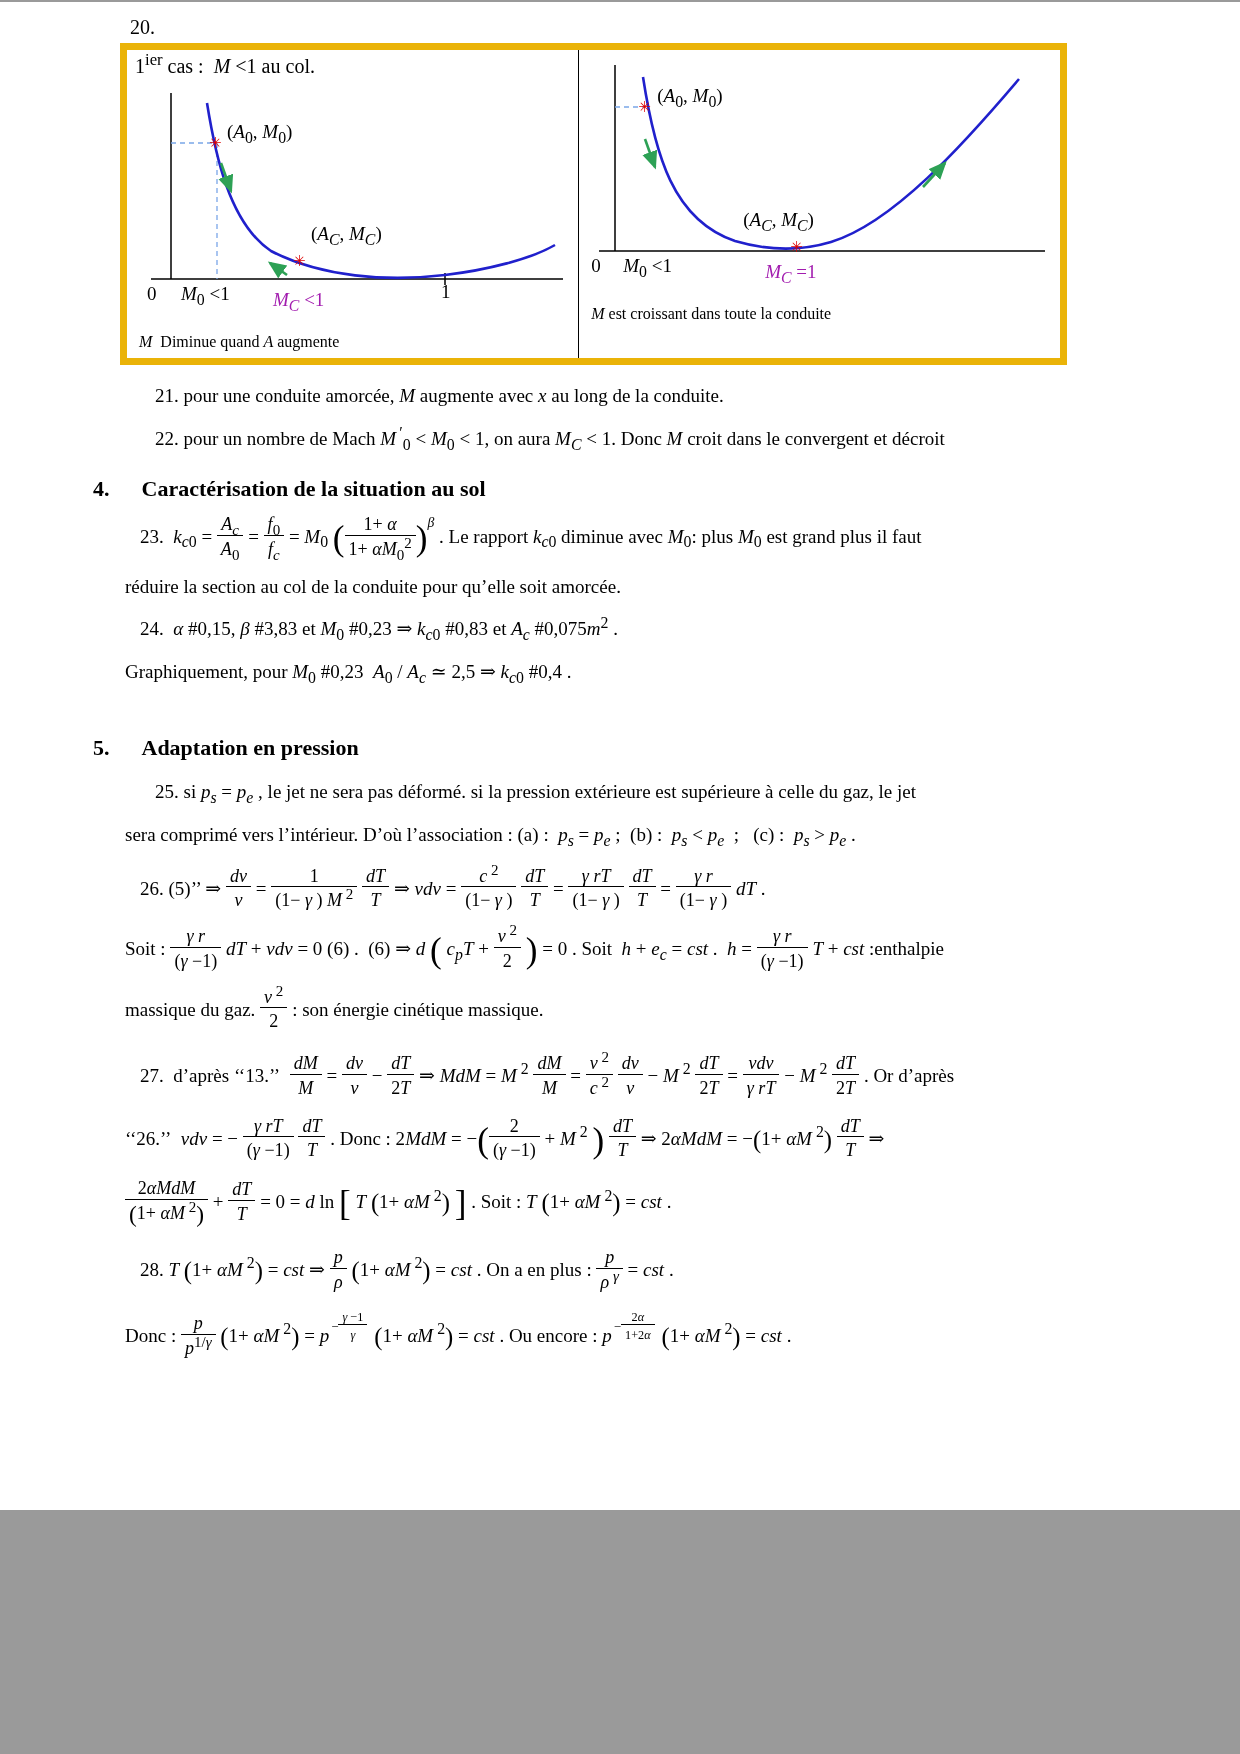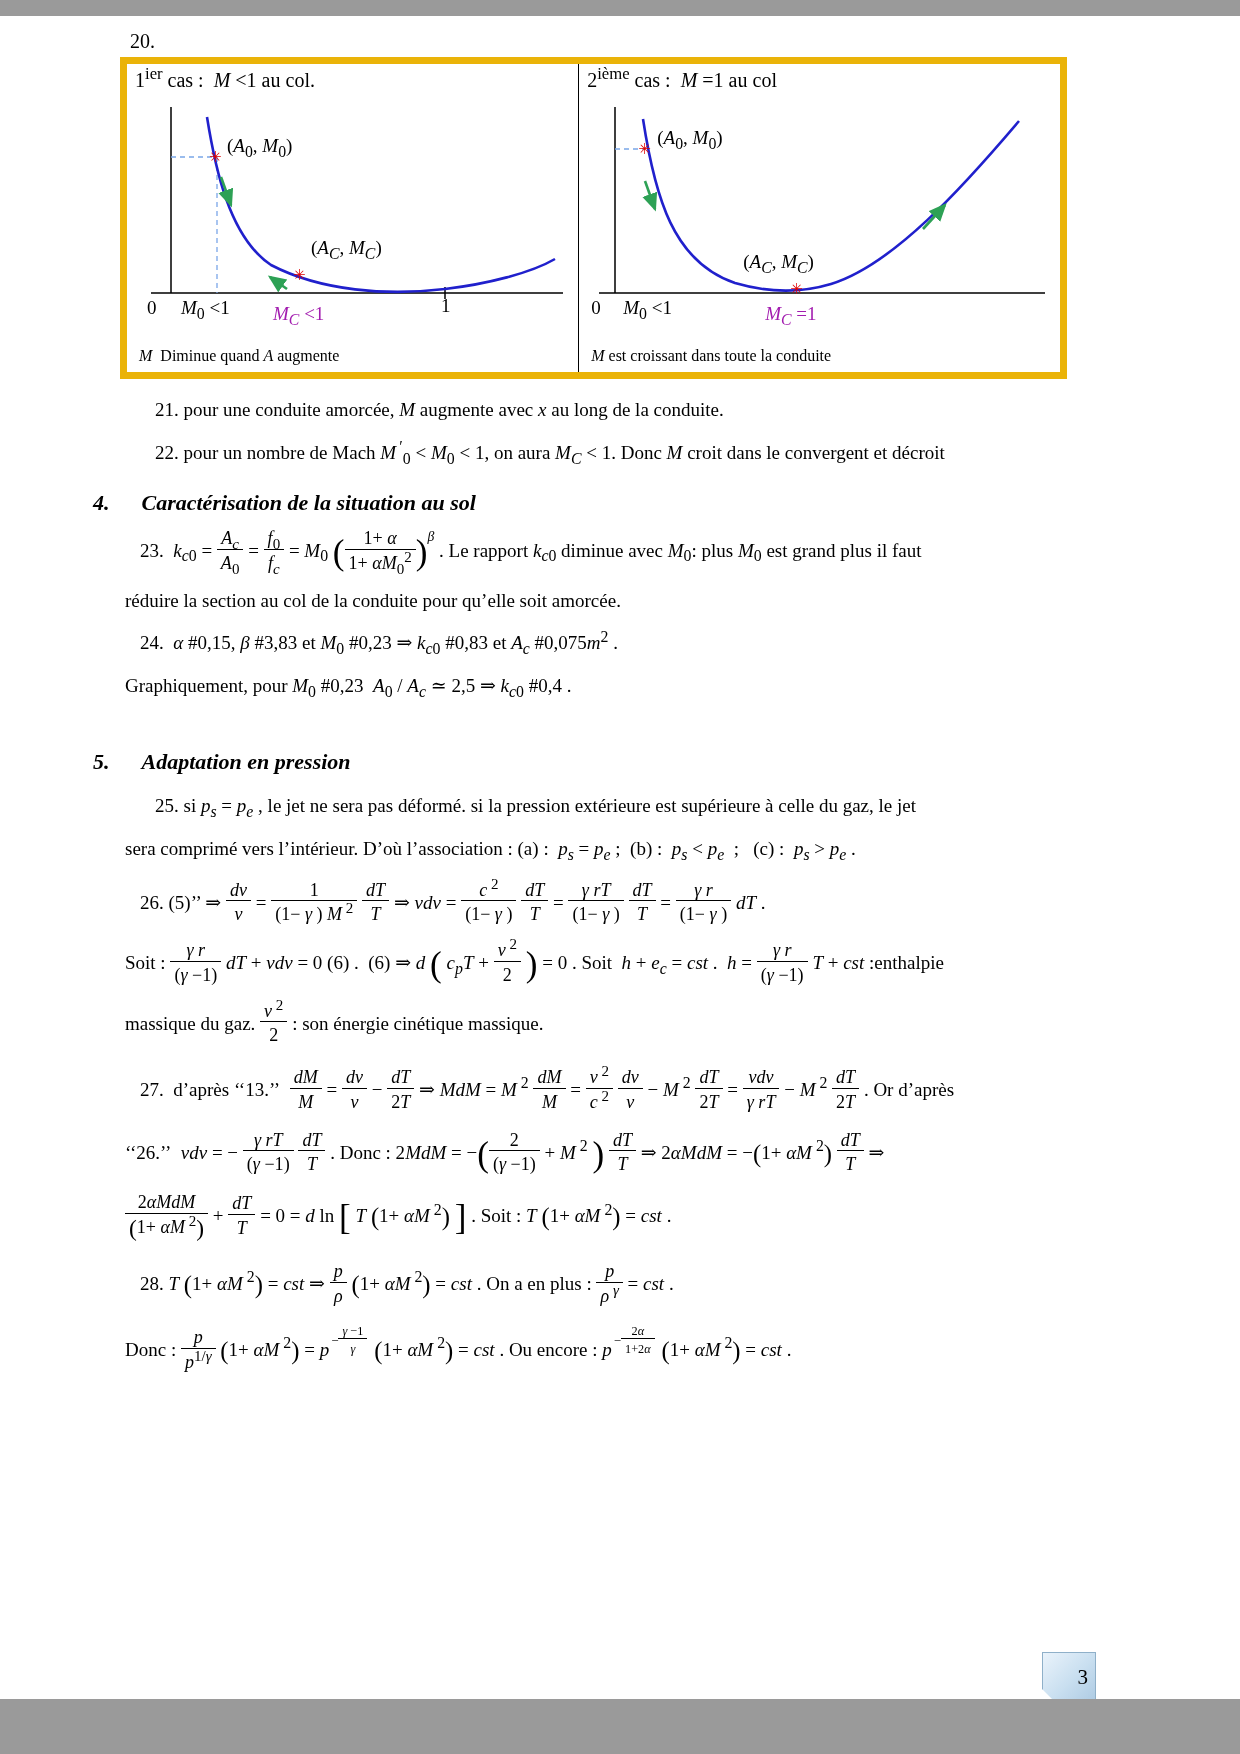--- a/index.html
+++ b/index.html
@@ -1,35 +1,35 @@
 <!DOCTYPE html>
 <html><head>
 <meta charset="utf-8">
 <style>
   html,body{margin:0;padding:0;background:#9a9a9a;}
-  .page{position:relative;width:1240px;height:1683px;background:#ffffff;margin:16px auto;
+  .page{position:relative;width:1240px;height:1508px;background:#ffffff;margin:2px auto;
         font-family:"Liberation Serif","DejaVu Serif",serif;font-size:19px;color:#000;overflow:hidden;}
   .toplabel{margin:14px 0 4px 130px;font-size:20px;}
   
   .figbox{margin-left:120px;width:947px;display:flex;border:7px solid #eab308;box-sizing:border-box;}
   .cell{position:relative;padding:5px 6px 2px 8px;box-sizing:border-box;}
   .cell.l{width:458px;border-right:1px solid #000;}
   .cell.r{width:487px;}
   .cellhead{font-size:20px;height:28px;}
   .graph{position:relative;width:100%;height:248px;}
   .graph svg{position:absolute;left:0;top:0;}
   .glabel{position:absolute;font-size:19px;white-space:nowrap;}
   .glabel.red{color:#a21caf;}
   .ast{position:absolute;color:#dd0000;font-family:"DejaVu Sans",sans-serif;font-size:15px;font-weight:bold;}
   .caption{font-size:16px;padding:2px 0 5px 4px;}
   
   .b{margin:14px 34px 0 155px;line-height:1.55;}
   .c{margin-left:125px;}
   .f{margin-left:140px;}
-  .h{margin:22px 40px 0 93px;font-weight:bold;font-style:italic;font-size:22px;}
+  .h{margin:22px 40px 0 93px;font-weight:bold;font-size:22px;}
   .h .ht{margin-left:32px;}
   
   .fr{display:inline-block;vertical-align:middle;text-align:center;line-height:1.15;font-size:0.95em;}
   .fr .n{display:block;padding:0 4px;}
   .fr .d{display:block;border-top:1px solid #000;padding:3px 4px;}
   .bg{font-size:1.85em;vertical-align:middle;line-height:1;font-weight:400;}
   .bg2{font-size:1.3em;vertical-align:middle;line-height:1;}
   sup.hi{vertical-align:16px;font-size:0.72em;}
   .exp{display:inline-block;vertical-align:0.85em;font-size:0.68em;margin:0 2px;}
   sub,sup{line-height:0;}
@@ -73,21 +73,20 @@
         <span class="glabel" style="left:176px;top:140px;">(<i>A<sub>C</sub></i>, <i>M<sub>C</sub></i>)</span>
         <span class="glabel" style="left:12px;top:200px;">0</span>
         <span class="glabel" style="left:46px;top:200px;"><i>M</i><sub>0</sub> &lt;1</span>
         <span class="glabel red" style="left:138px;top:206px;"><i>M<sub>C</sub></i> &lt;1</span>
         <span class="glabel" style="left:306px;top:198px;">1</span>
       </div>
       <div class="caption"><i>M</i>&nbsp; Diminue quand <i>A</i> augmente</div>
     </div>
 
     <div class="cell r">
-      <div class="cellhead">2<sup>ième</sup> cas :&nbsp; <i>M</i> =1 au col</div>
       <div class="graph">
         <svg width="470" height="214" viewBox="0 0 470 214">
           <defs>
             <marker id="ahR" markerWidth="9" markerHeight="9" refX="6" refY="3" orient="auto">
               <path d="M0,0 L7,3 L0,6 z" fill="#2da155"></path>
             </marker>
           </defs>
           <path d="M28 10 V196 M12 196 H458" stroke="#000" stroke-width="1.5" fill="none"></path>
           <path d="M28 52 H58" stroke="#7aa6e8" stroke-width="1.3" stroke-dasharray="5,4" fill="none"></path>
           <path d="M56 22 C 68 100, 86 165, 148 186 C 182 196, 214 196, 244 187 C 306 168, 376 90, 432 24" stroke="#2020cc" stroke-width="2.6" fill="none"></path>

